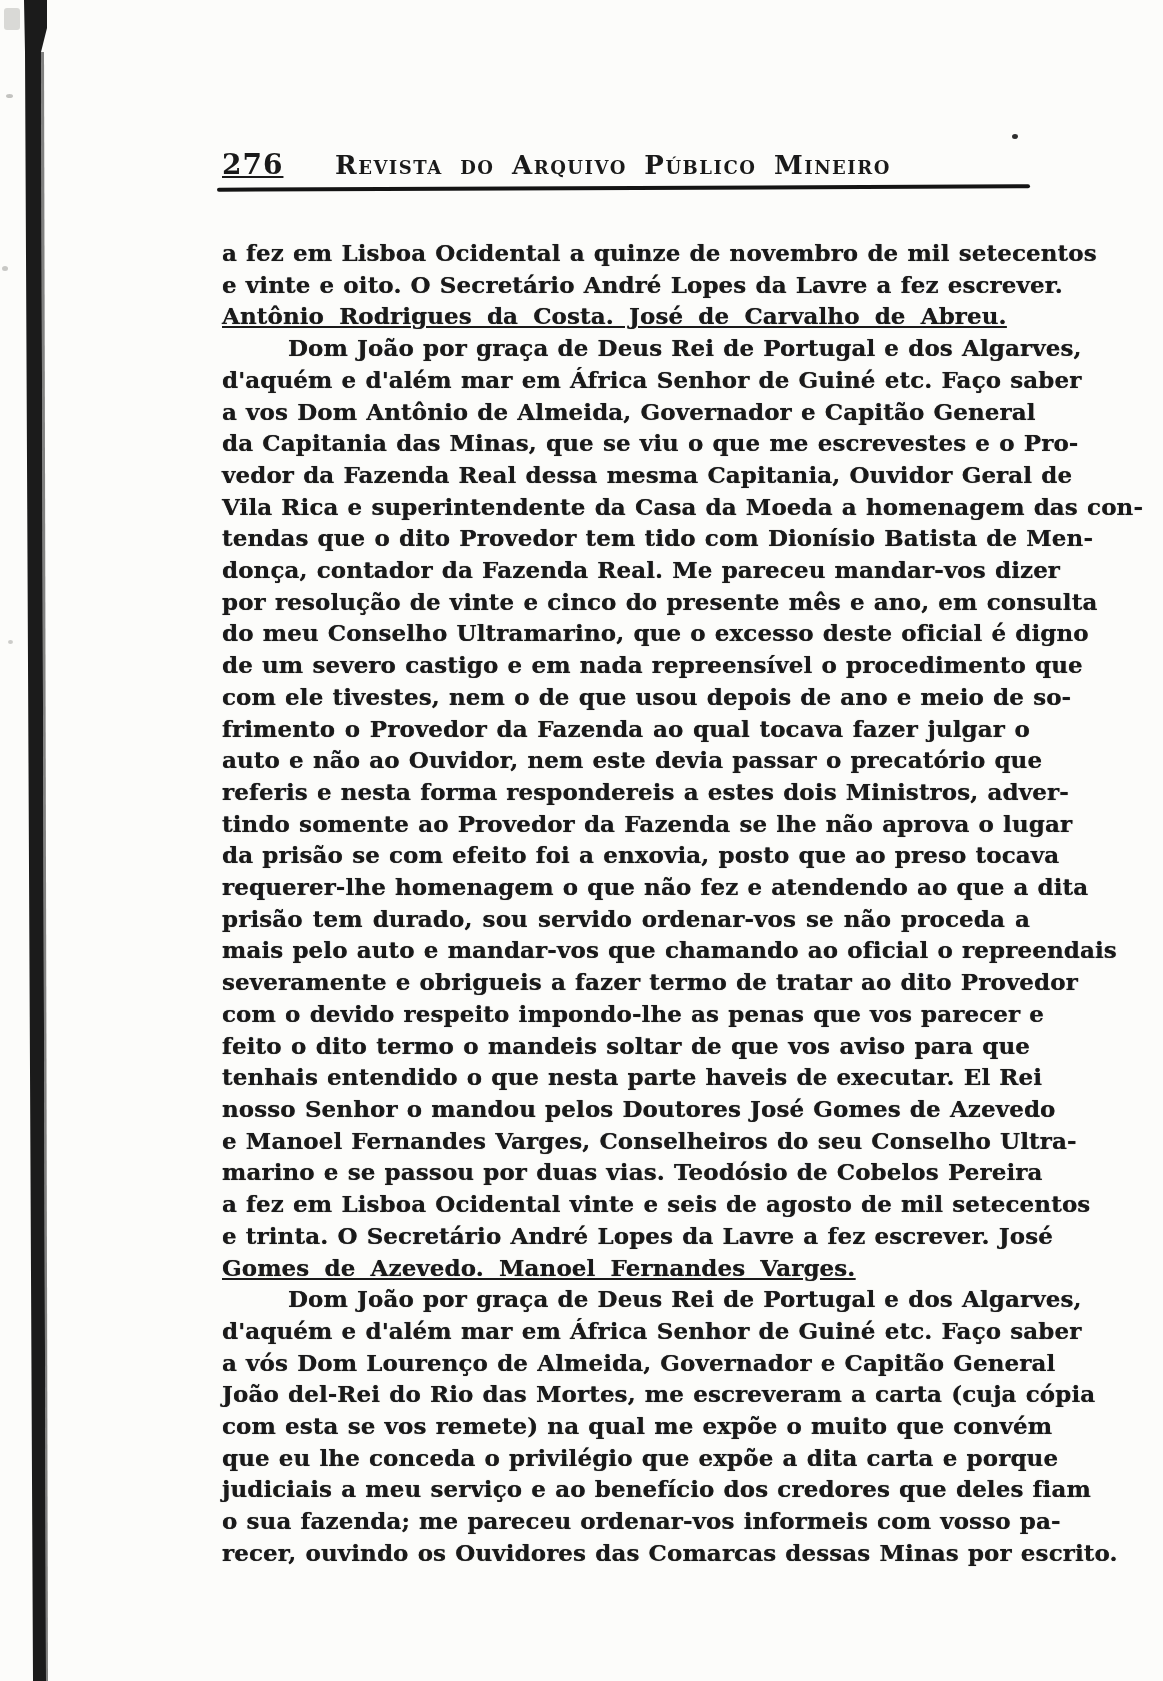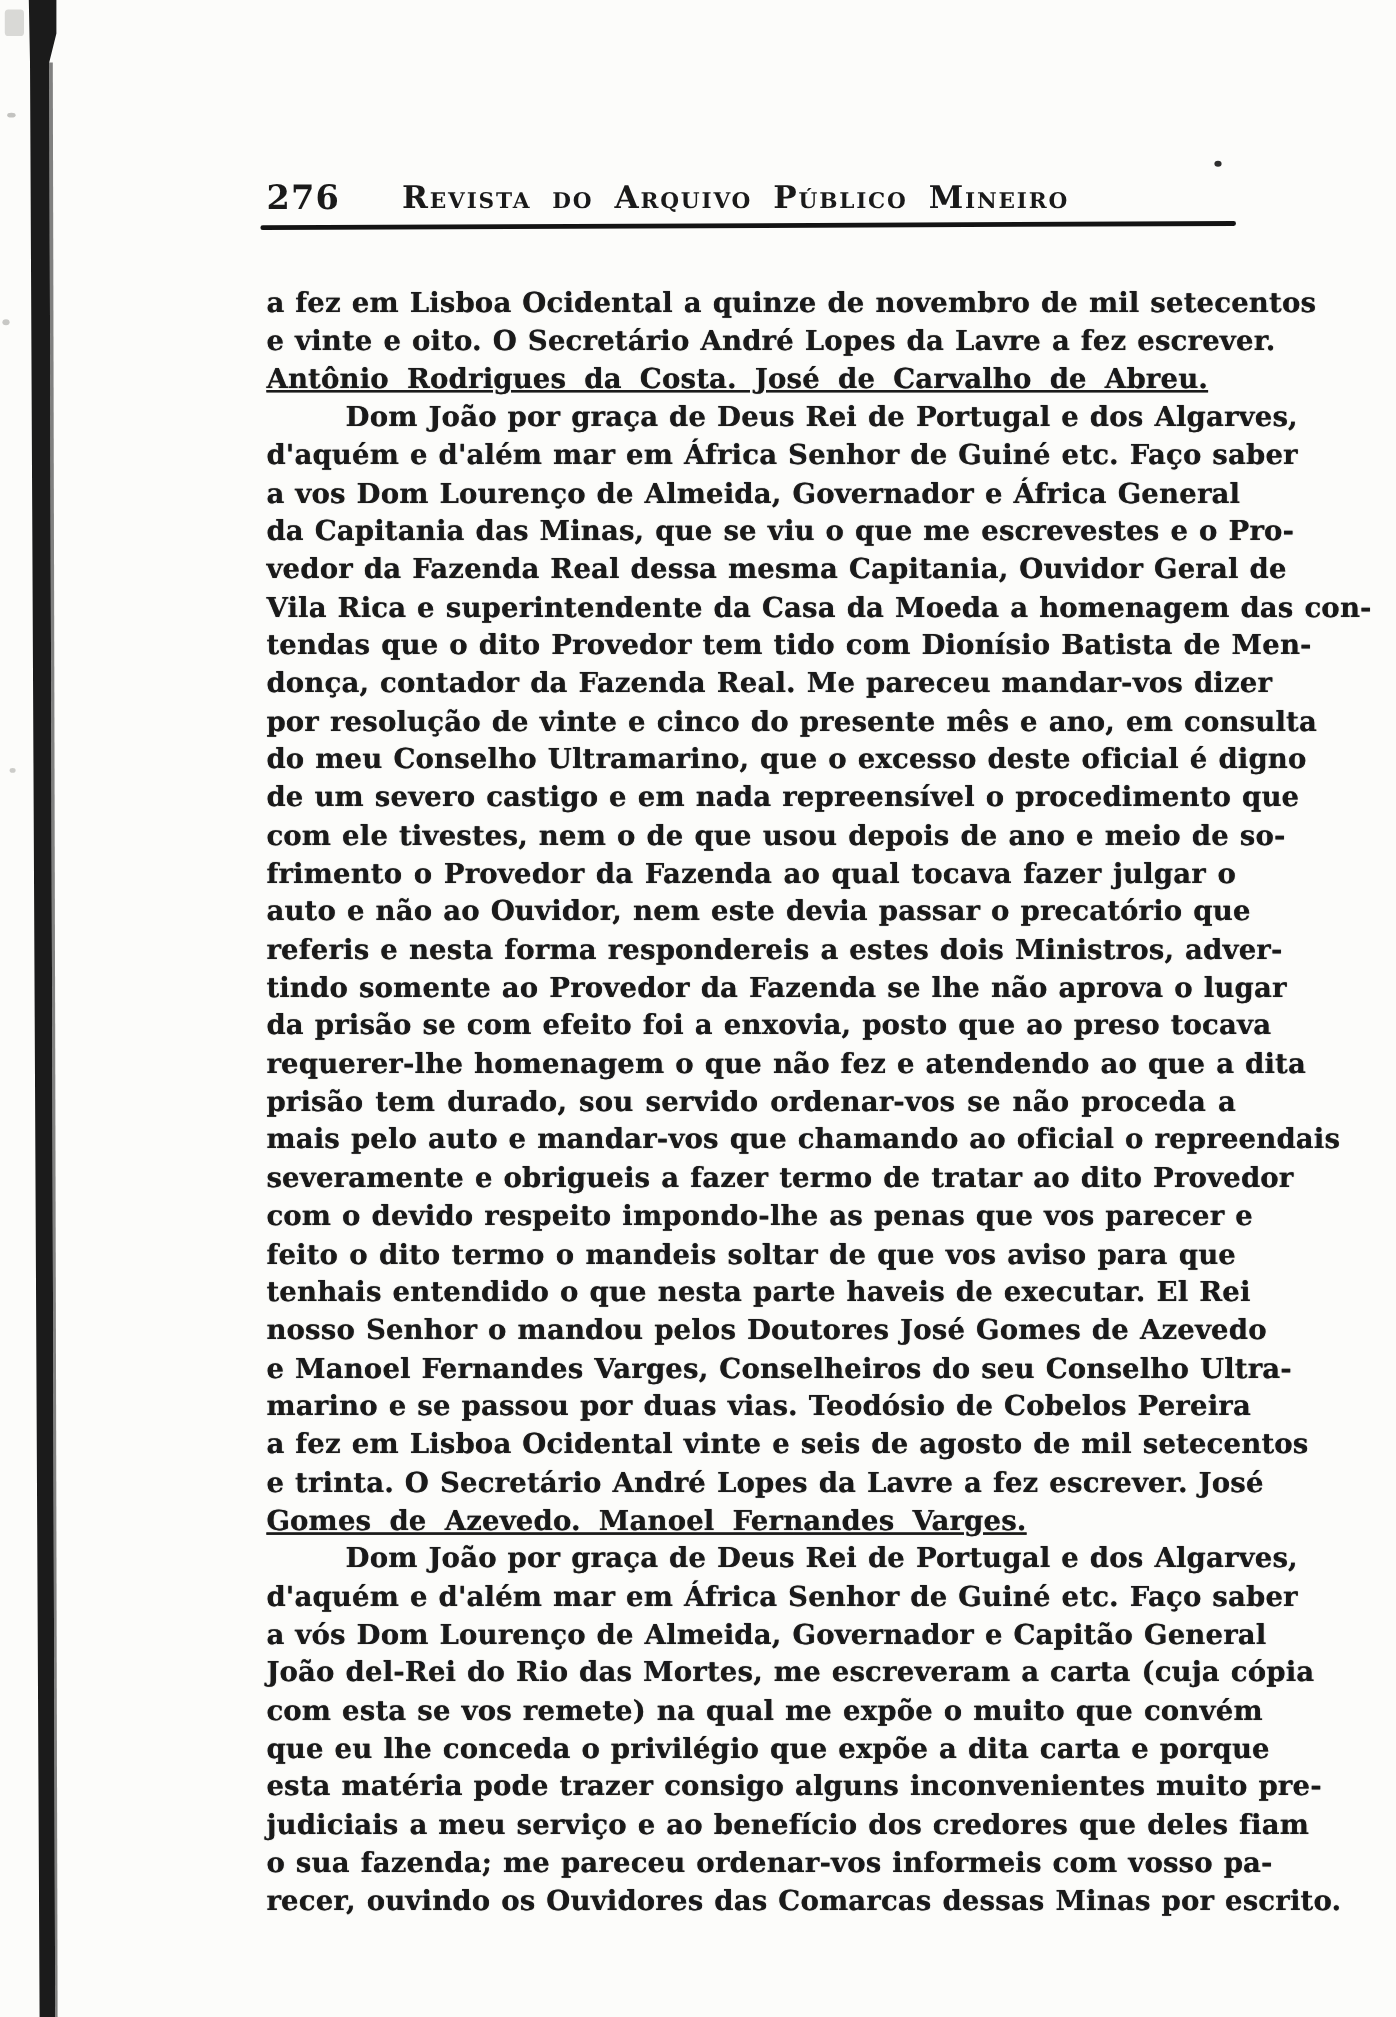--- a/index.html
+++ b/index.html
@@ -22,21 +22,21 @@
   .speck-c { left: 6px;  top: 94px;  width: 7px; height: 4px; background: #c3c3c0; }
   .speck-d { left: 2px;  top: 266px; width: 6px; height: 5px; background: #c8c8c5; }
   .speck-e { left: 8px;  top: 640px; width: 5px; height: 4px; background: #ccccc9; }
 
   
   .header {
     position: absolute; left: 222px; top: 148px; width: 808px; height: 36px;
   }
   .page-number {
     position: absolute; left: 0; top: 0;
-    font-size: 28px; font-weight: bold; letter-spacing: 1px;
+    font-size: 28px; font-weight: bold; letter-spacing: 1px; text-decoration: underline;
   }
   .journal-title {
     position: absolute; left: 60px; right: 86px; top: 2px;
     text-align: center;
     font-variant: small-caps;
     font-size: 26px; font-weight: bold;
     letter-spacing: 1.5px; word-spacing: 7px;
     white-space: nowrap;
   }
   .header-rule {
@@ -89,21 +89,21 @@
 
 <div class="page-body">
     <div class="paragraph">
       <div class="line">a fez em Lisboa Ocidental a quinze de novembro de mil setecentos</div>
       <div class="line">e vinte e oito. O Secretário André Lopes da Lavre a fez escrever.</div>
       <div class="line last-line">Antônio Rodrigues da Costa. José de Carvalho de Abreu.</div>
     </div>
     <div class="paragraph">
       <div class="line first-indent">Dom João por graça de Deus Rei de Portugal e dos Algarves,</div>
       <div class="line">d'aquém e d'além mar em África Senhor de Guiné etc. Faço saber</div>
-      <div class="line">a vos Dom Lourenço de Almeida, Governador e África General</div>
+      <div class="line">a vos Dom Antônio de Almeida, Governador e Capitão General</div>
       <div class="line">da Capitania das Minas, que se viu o que me escrevestes e o Pro-</div>
       <div class="line">vedor da Fazenda Real dessa mesma Capitania, Ouvidor Geral de</div>
       <div class="line">Vila Rica e superintendente da Casa da Moeda a homenagem das con-</div>
       <div class="line">tendas que o dito Provedor tem tido com Dionísio Batista de Men-</div>
       <div class="line">donça, contador da Fazenda Real. Me pareceu mandar-vos dizer</div>
       <div class="line">por resolução de vinte e cinco do presente mês e ano, em consulta</div>
       <div class="line">do meu Conselho Ultramarino, que o excesso deste oficial é digno</div>
       <div class="line">de um severo castigo e em nada repreensível o procedimento que</div>
       <div class="line">com ele tivestes, nem o de que usou depois de ano e meio de so-</div>
       <div class="line">frimento o Provedor da Fazenda ao qual tocava fazer julgar o</div>
@@ -125,18 +125,17 @@
       <div class="line">e trinta. O Secretário André Lopes da Lavre a fez escrever. José</div>
       <div class="line last-line">Gomes de Azevedo. Manoel Fernandes Varges.</div>
     </div>
     <div class="paragraph">
       <div class="line first-indent">Dom João por graça de Deus Rei de Portugal e dos Algarves,</div>
       <div class="line">d'aquém e d'além mar em África Senhor de Guiné etc. Faço saber</div>
       <div class="line">a vós Dom Lourenço de Almeida, Governador e Capitão General</div>
       <div class="line">João del-Rei do Rio das Mortes, me escreveram a carta (cuja cópia</div>
       <div class="line">com esta se vos remete) na qual me expõe o muito que convém</div>
       <div class="line">que eu lhe conceda o privilégio que expõe a dita carta e porque</div>
-      <div class="line">esta matéria pode trazer consigo alguns inconvenientes muito pre-</div>
       <div class="line">judiciais a meu serviço e ao benefício dos credores que deles fiam</div>
       <div class="line">o sua fazenda; me pareceu ordenar-vos informeis com vosso pa-</div>
       <div class="line">recer, ouvindo os Ouvidores das Comarcas dessas Minas por escrito.</div>
     </div>
   </div>
 
 </body></html>

